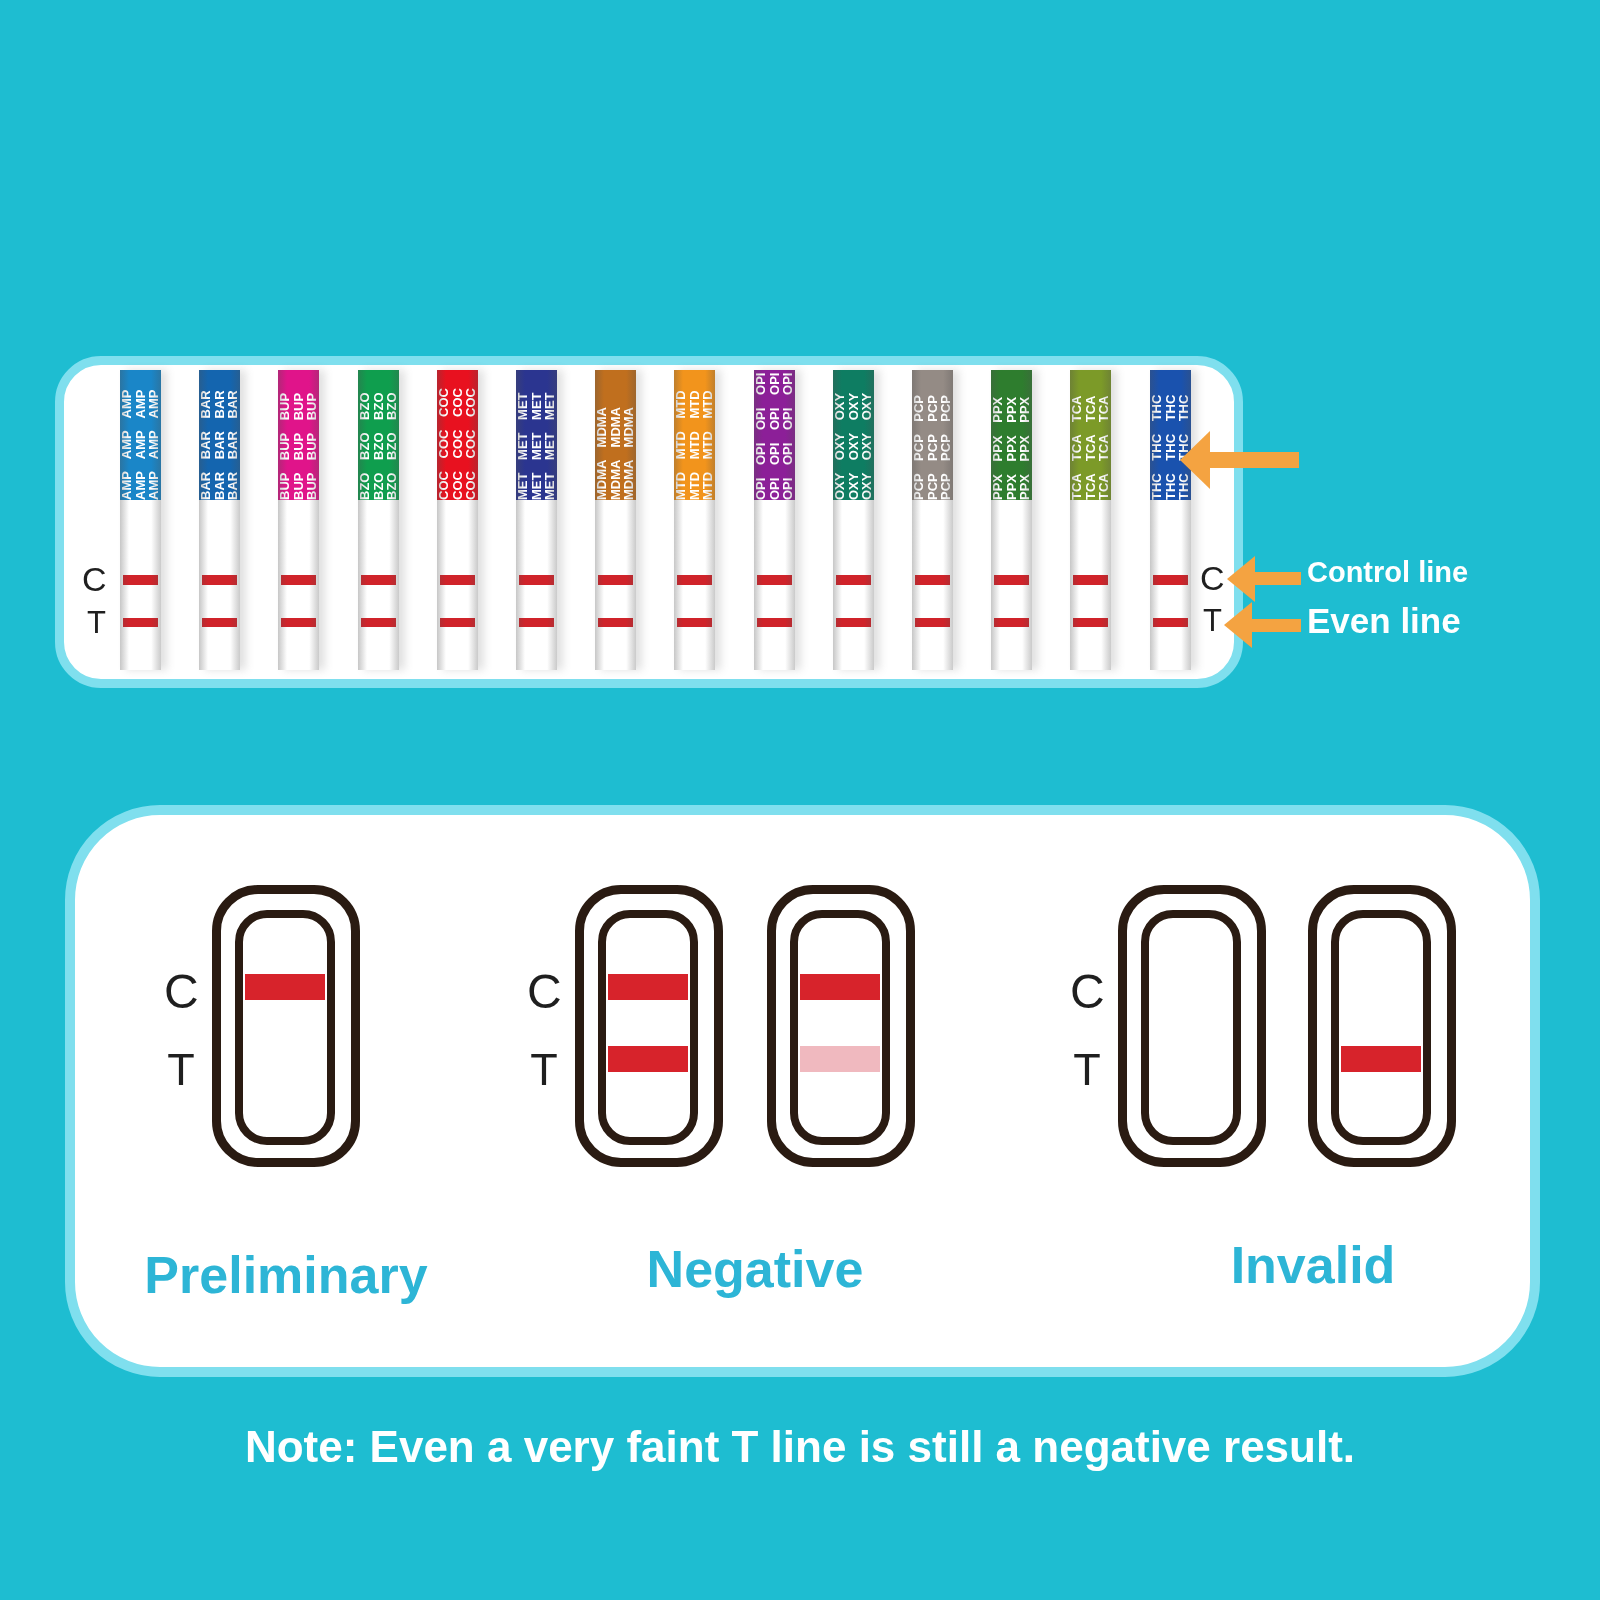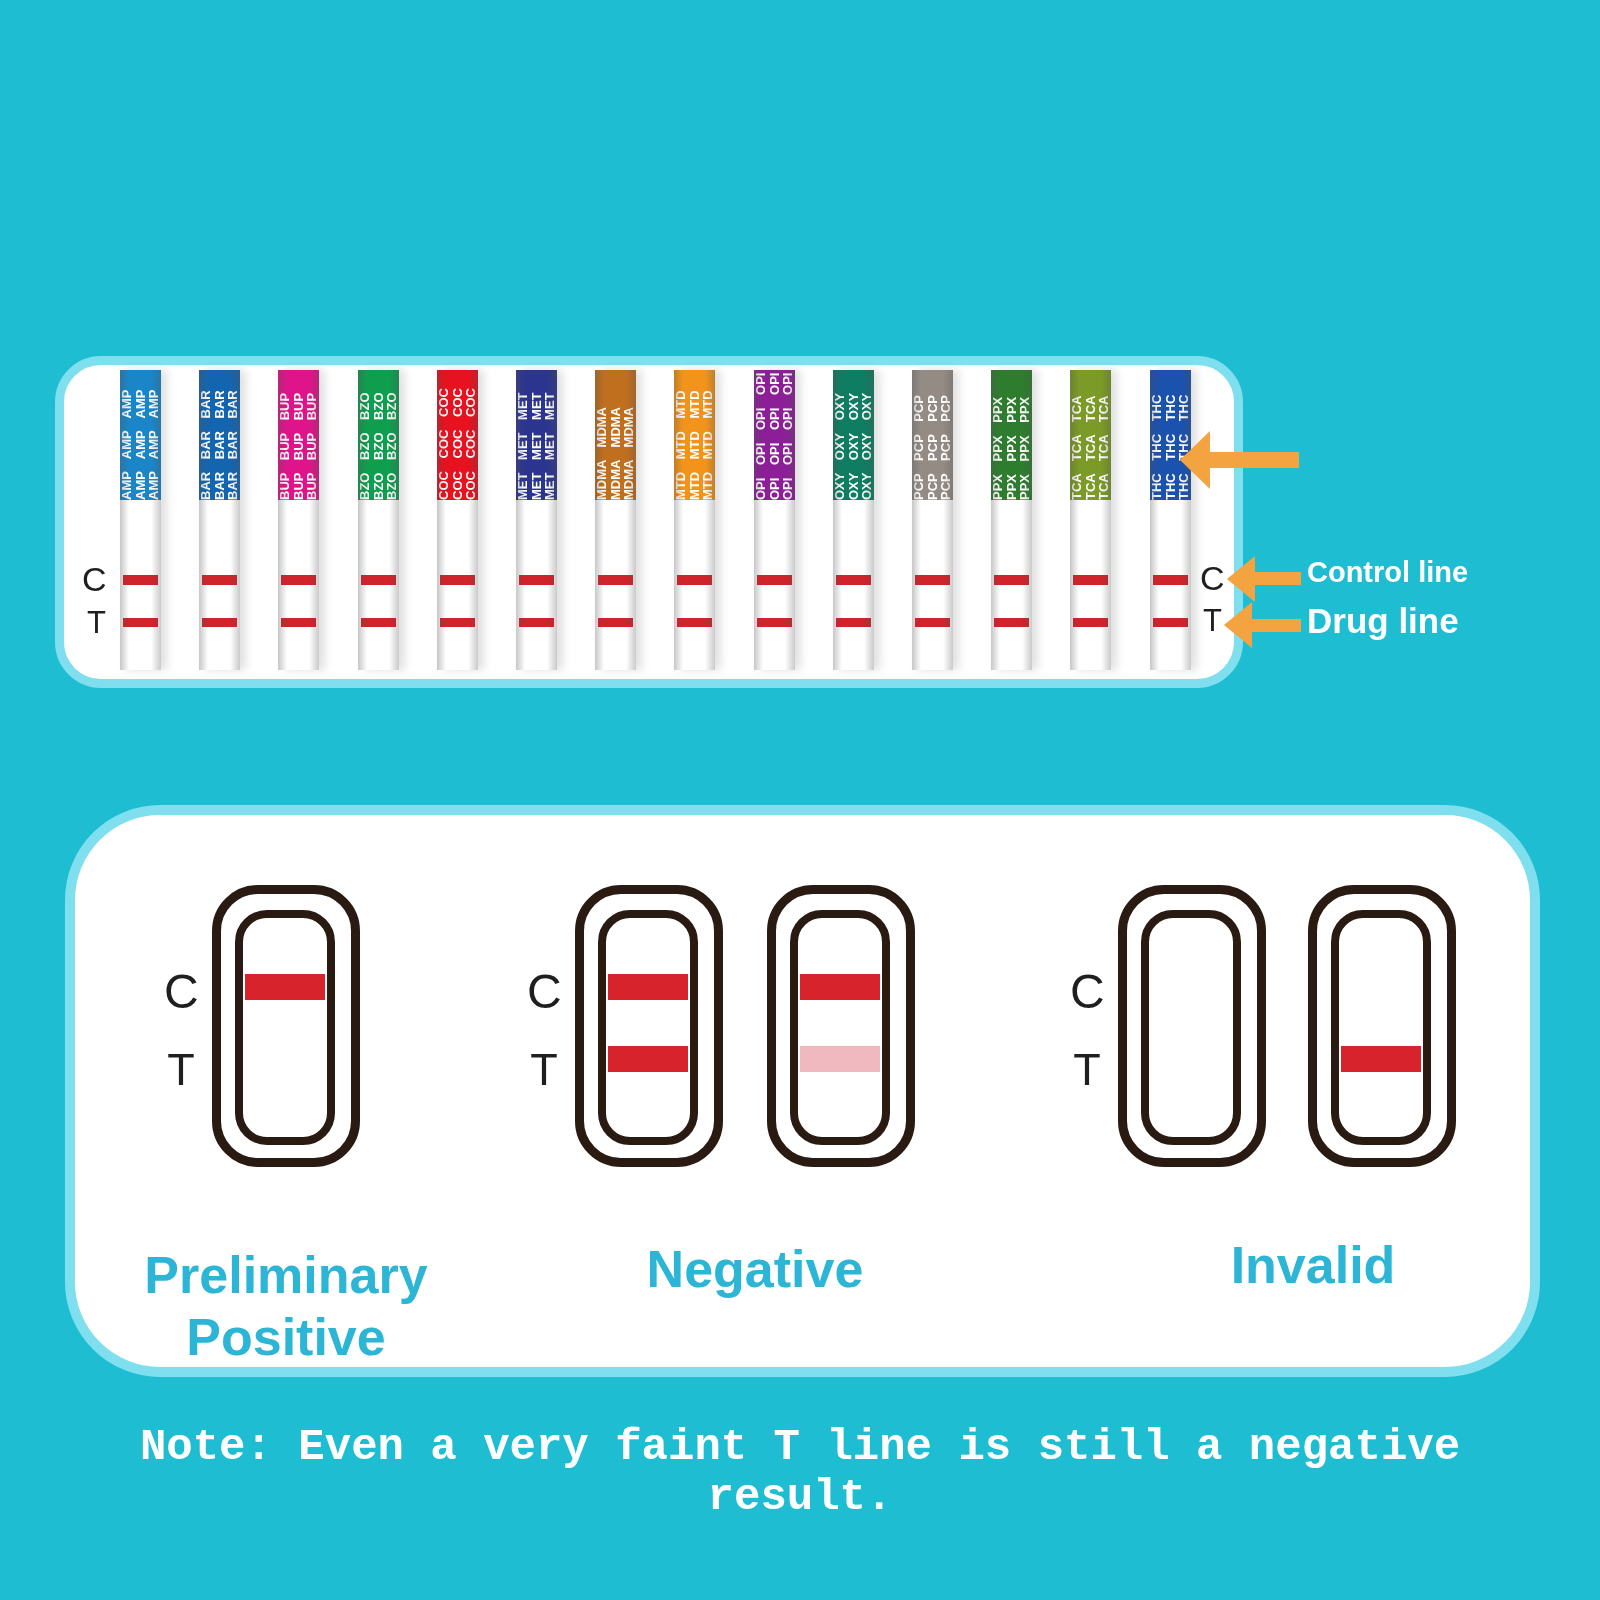--- a/index.html
+++ b/index.html
@@ -38,21 +38,21 @@
   .cas-window{position:absolute;left:14px;top:16px;width:100px;height:235px;
     border:8px solid #2a1b12;border-radius:32px;box-sizing:border-box;background:#fff;}
   .band{position:absolute;left:2px;right:2px;height:26px;}
   .band.c{top:56px;}
   .band.t{top:128px;}
   .cas-ct{position:absolute;width:34px;text-align:center;color:#1f1f1f;line-height:1;}
   .result-label{position:absolute;color:#2db5d6;font-weight:bold;font-size:52px;
     line-height:62px;text-align:center;width:420px;}
 
   .note{position:absolute;left:100px;top:1422px;width:1400px;text-align:center;
-    color:#fff;font-weight:bold;font-size:44px;font-family:Liberation Mono, monospace;}
+    color:#fff;font-weight:bold;font-size:44px;}
 </style>
 </head>
 <body>
 
 <div id="canvas">
 
 
   <div class="strip-panel"></div>
 
   <div id="strip-row">
@@ -177,34 +177,33 @@
 
   <div class="arr-head" style="left:1180px;top:431px;border-width:29px 30px 29px 0;border-color:transparent #f4a341 transparent transparent;"></div>
   <div class="arr-tail" style="left:1207px;top:452px;width:92px;height:16px;"></div>
 
   <div class="arr-head" style="left:1227px;top:556px;border-width:23px 28px 23px 0;border-color:transparent #f4a341 transparent transparent;"></div>
   <div class="arr-tail" style="left:1253px;top:572px;width:48px;height:13px;"></div>
   <div class="callout" style="left:1307px;top:558px;font-size:29px;">Control line</div>
 
   <div class="arr-head" style="left:1224px;top:602px;border-width:23px 28px 23px 0;border-color:transparent #f4a341 transparent transparent;"></div>
   <div class="arr-tail" style="left:1250px;top:619px;width:51px;height:13px;"></div>
-  <div class="callout" style="left:1307px;top:603px;font-size:35px;">Drug line</div>
+  <div class="callout" style="left:1307px;top:603px;font-size:35px;">Even line</div>
 
   <div class="results-panel"></div>
   <div id="cassette-area">
       <div class="cassette" style="left: 212px;">
         <div class="cas-window">
           <div class="band c" style="background: rgb(215, 35, 43);"></div>
         </div>
       </div>
       <div class="cas-ct" style="left: 164px; top: 968px; font-size: 48px;">C</div>
       <div class="cas-ct" style="left: 164px; top: 1047px; font-size: 45px;">T</div>
       <div class="result-label" style="left: 76px; top: 1244px;">
         <div>Preliminary</div>
-        <div>Positive</div>
       </div>
       <div class="cassette" style="left: 575px;">
         <div class="cas-window">
           <div class="band c" style="background: rgb(215, 35, 43);"></div>
           <div class="band t" style="background: rgb(215, 35, 43);"></div>
         </div>
       </div>
       <div class="cas-ct" style="left: 527px; top: 968px; font-size: 48px;">C</div>
       <div class="cas-ct" style="left: 527px; top: 1047px; font-size: 45px;">T</div>
       <div class="cassette" style="left: 767px;">

